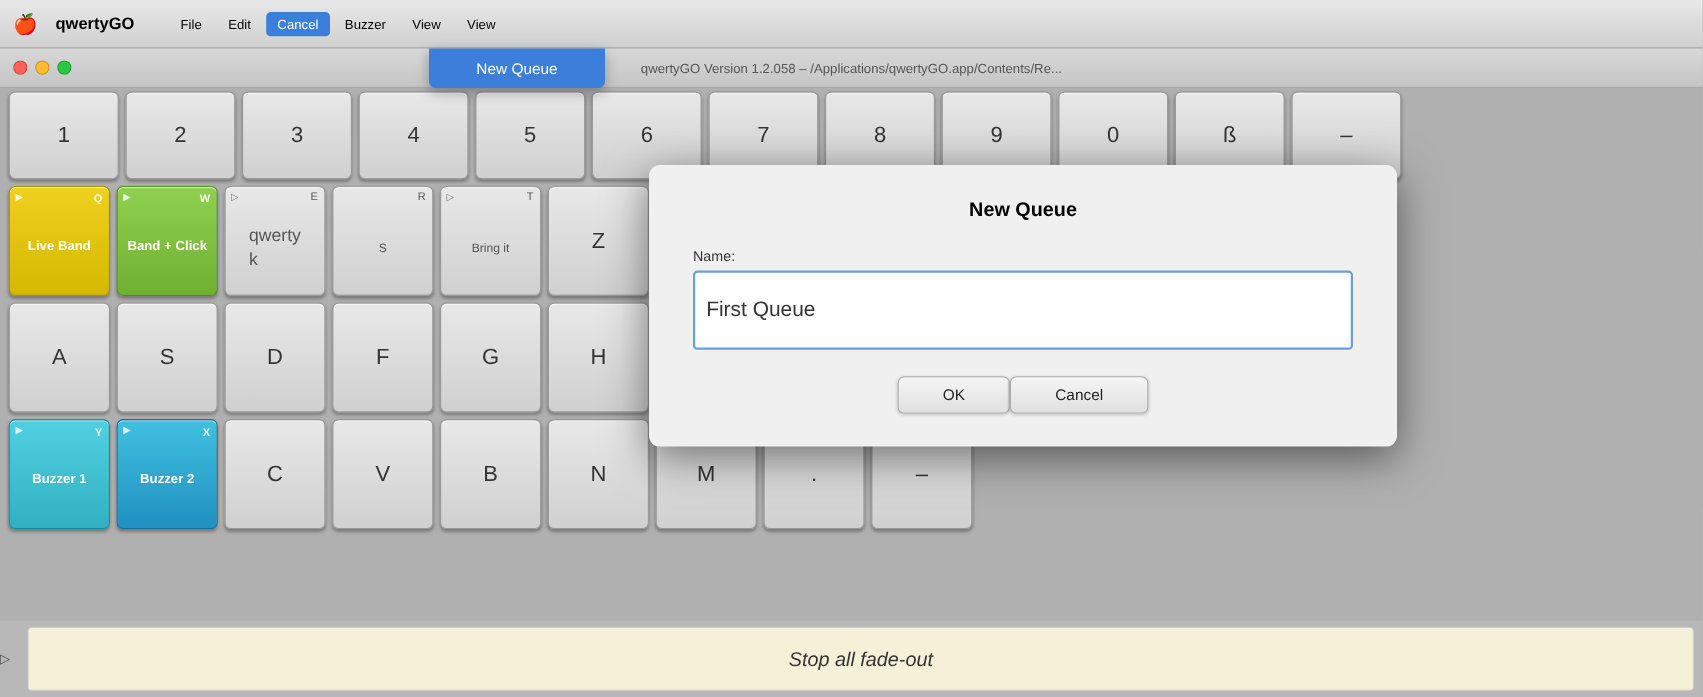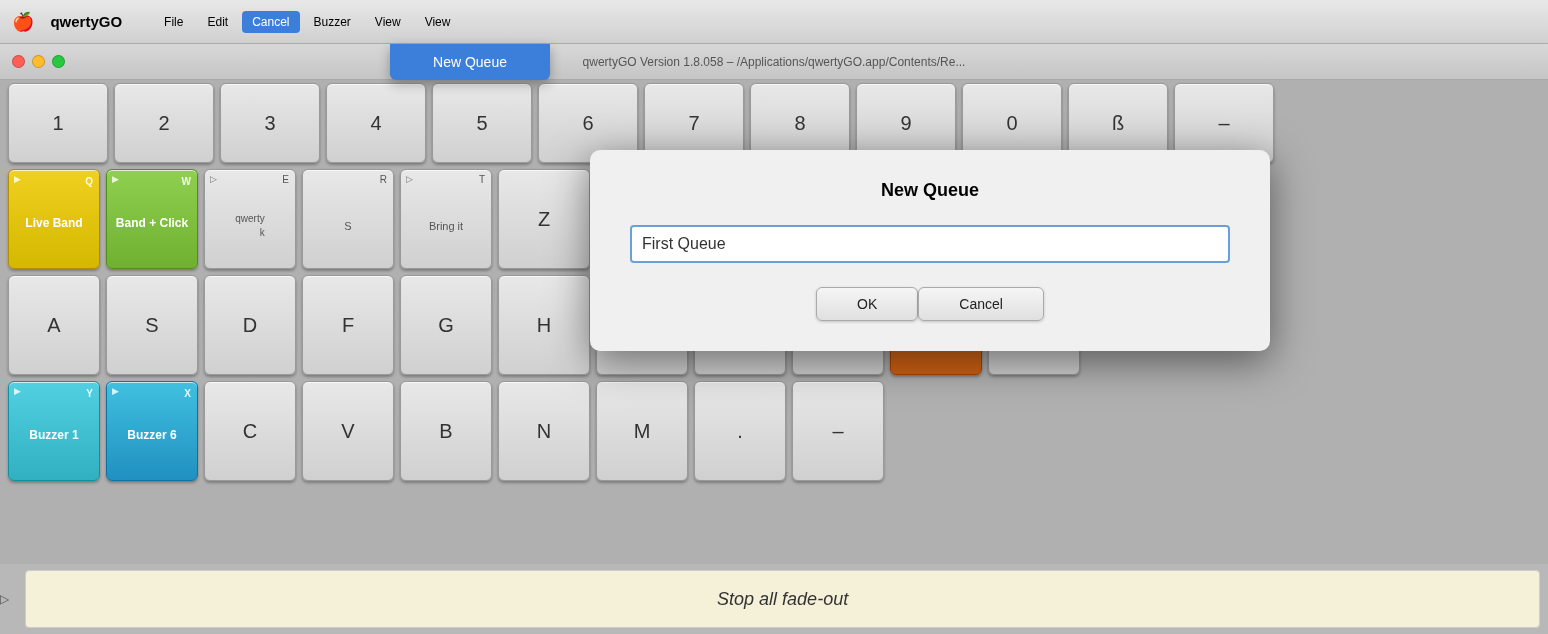--- a/index.html
+++ b/index.html
@@ -252,22 +252,22 @@
 
     .dialog-label {
       font-size: 13px;
       color: #333;
       margin-bottom: 6px;
       display: block;
     }
 
     .dialog-input {
       width: 100%;
-      padding: 8px 10px;
-      font-size: 16px;
+      padding: 23px 10px;
+      font-size: 19px;
       border: 2px solid #6a9fd8;
       border-radius: 4px;
       background: white;
       outline: none;
       color: #333;
     }
 
     .dialog-buttons {
       display: flex;
       justify-content: center;
@@ -311,21 +311,21 @@
 <div class="dropdown-menu">
   <div class="dropdown-item">New Queue</div>
 </div>
 
 <div class="titlebar">
   <div class="window-controls">
     <div class="wc wc-close"></div>
     <div class="wc wc-min"></div>
     <div class="wc wc-max"></div>
   </div>
-  <span class="title-text">qwertyGO Version 1.8.058 – /Applications/qwertyGO.app/Contents/Re...</span>
+  <span class="title-text">qwertyGO Version 1.2.058 – /Applications/qwertyGO.app/Contents/Re...</span>
 </div>
 
 <div class="keyboard-area">
 
   <div class="row1">
     <div class="kb-key number">
         <span>1</span>
       </div>
     <div class="kb-key number">
         <span>2</span>
@@ -372,21 +372,21 @@
 
     <div class="kb-key letter green colored" style="width:92px;height:100px;">
       <span class="play-triangle-white">▶</span>
       <span class="key-label-white">W</span>
       <span class="key-content">Band + Click</span>
     </div>
 
     <div class="kb-key letter" style="width:92px;height:100px;font-size:13px;">
       <span style="position:absolute;top:4px;left:5px;font-size:9px;color:#777;">▷</span>
       <span style="position:absolute;top:4px;right:6px;font-size:10px;color:#555;">E</span>
-      <span style="margin-top:14px;font-size:10px;color:#555;text-align:right;line-height:1.4;">qwerty<br>k</span>
+      <span style="margin-top:14px;font-size:16px;color:#555;text-align:left;line-height:1.4;">qwerty<br>k</span>
     </div>
 
     <div class="kb-key letter" style="width:92px;height:100px;font-size:13px;">
       <span style="position:absolute;top:4px;right:6px;font-size:10px;color:#555;">R</span>
       <span style="margin-top:14px;font-size:11px;color:#555;">S</span>
     </div>
 
     <div class="kb-key letter" style="width:92px;height:100px;font-size:13px;">
       <span style="position:absolute;top:4px;left:5px;font-size:9px;color:#777;">▷</span>
       <span style="position:absolute;top:4px;right:6px;font-size:10px;color:#555;">T</span>
@@ -464,21 +464,21 @@
 
     <div class="kb-key letter cyan colored" style="width:92px;height:100px;">
       <span class="play-triangle-white">▶</span>
       <span class="key-label-white">Y</span>
       <span class="key-content">Buzzer 1</span>
     </div>
 
     <div class="kb-key letter blue colored" style="width:92px;height:100px;">
       <span class="play-triangle-white">▶</span>
       <span class="key-label-white">X</span>
-      <span class="key-content">Buzzer 6</span>
+      <span class="key-content">Buzzer 2</span>
     </div>
     <div class="kb-key letter" style="width:92px;height:100px;">
         <span>C</span>
       </div>
     <div class="kb-key letter" style="width:92px;height:100px;">
         <span>V</span>
       </div>
     <div class="kb-key letter" style="width:92px;height:100px;">
         <span>B</span>
       </div>
@@ -501,20 +501,21 @@
     <div class="stop-button-area">
       <span class="stop-button-text">Stop all fade-out</span>
     </div>
   </div>
 </div>
 
 <div class="dialog">
   <div class="dialog-title">New Queue</div>
 
   <div class="dialog-field">
+    <label class="dialog-label">Name:</label>
     <input class="dialog-input" type="text" value="First Queue" style="">
   </div>
 
   <div class="dialog-buttons">
     <button class="dialog-btn">OK</button>
     <button class="dialog-btn">Cancel</button>
   </div>
 </div>
 
 </body></html>

